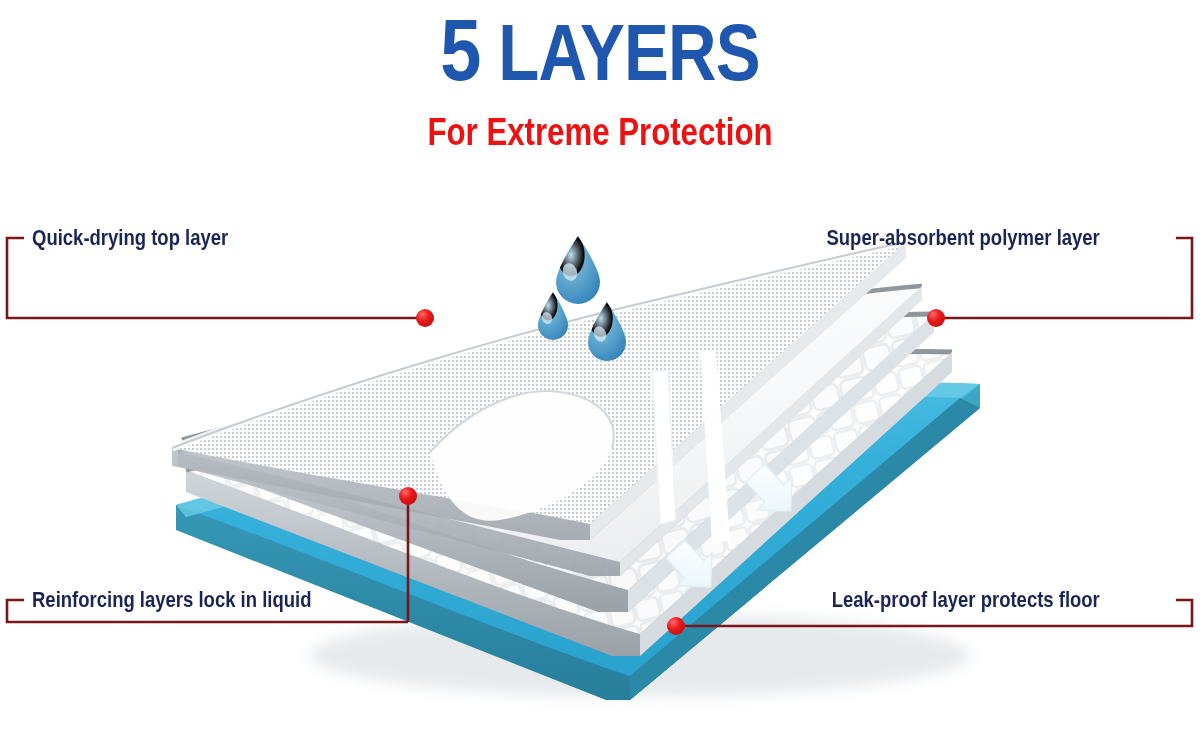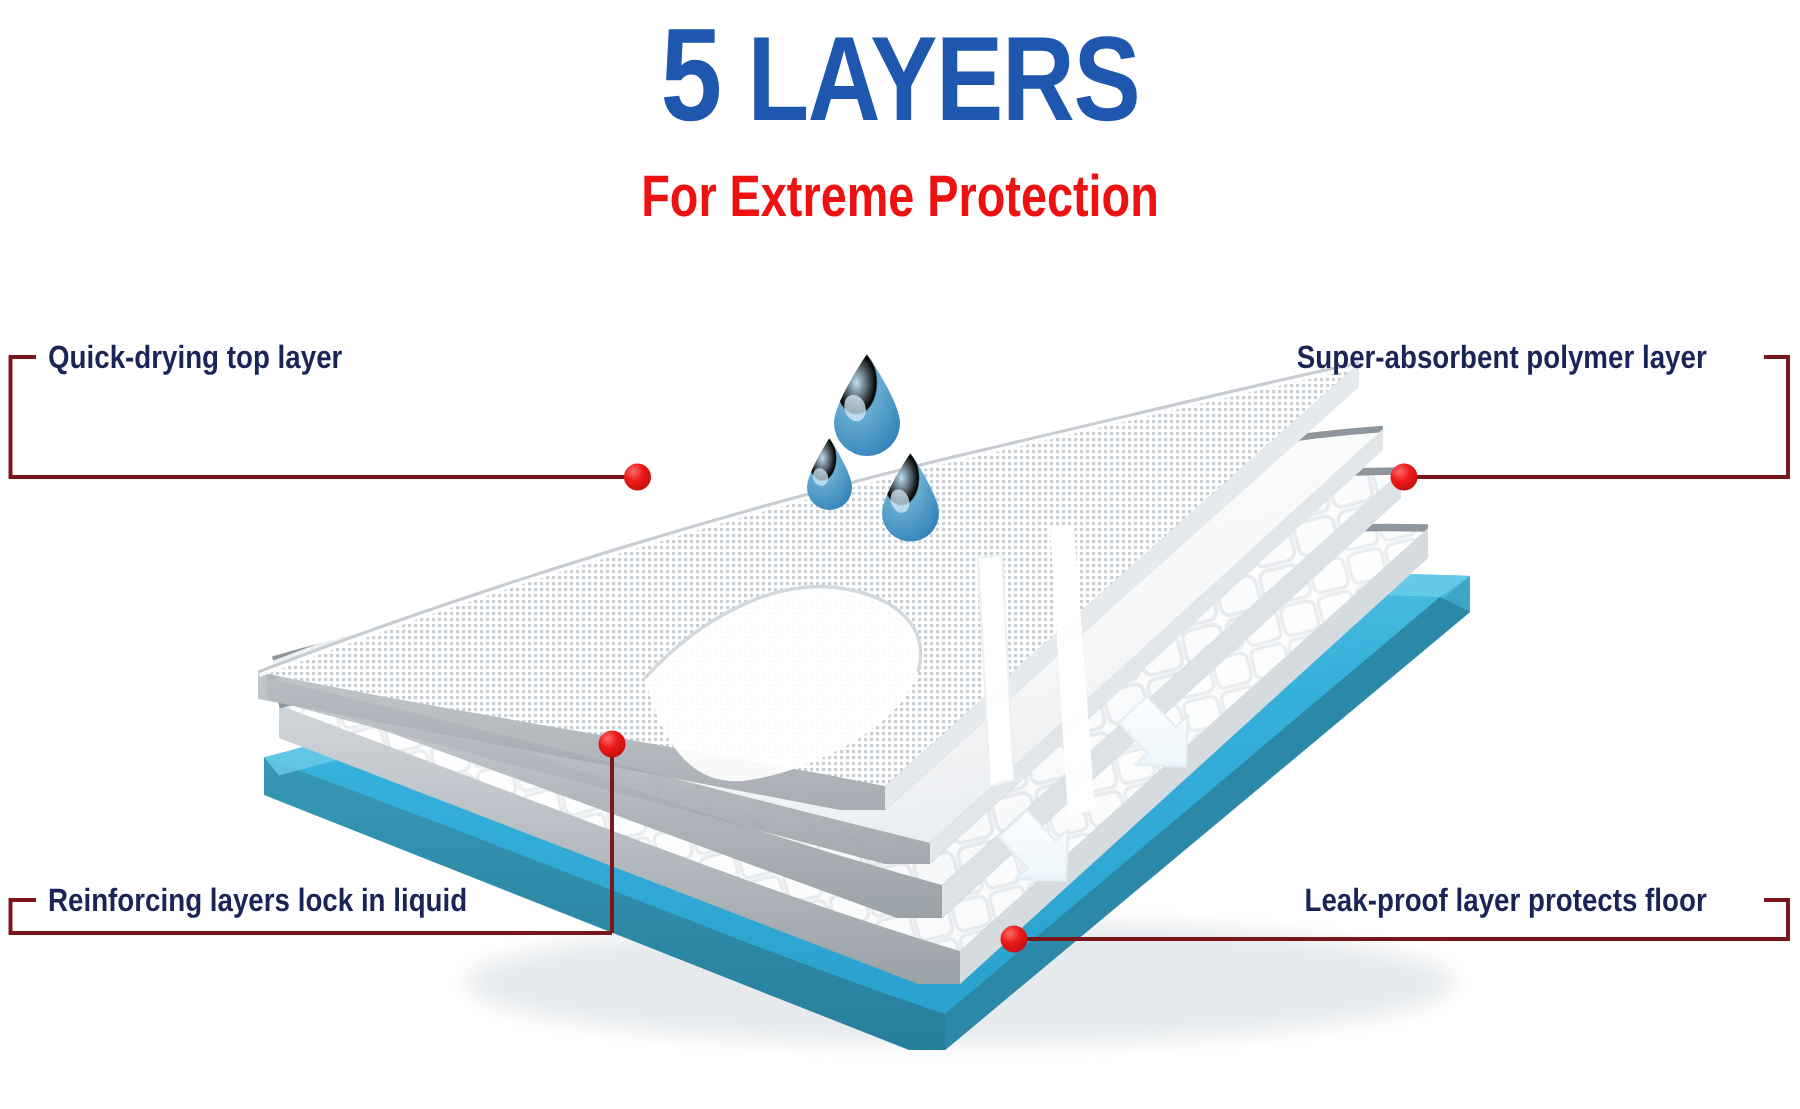--- a/index.html
+++ b/index.html
@@ -3,21 +3,21 @@
 <meta charset="utf-8">
 <style>
   html,body{margin:0;padding:0;}
   body{
     width:1200px;height:739px;
     background:#ffffff;
     font-family:"Liberation Sans", sans-serif;
     overflow:hidden;
     position:relative;
   }
-  #stage{position:absolute;left:0;top:0;width:1132px;height:739px;padding-left:38px;}
+  #stage{position:absolute;left:0;top:0;width:1132px;height:739px;}
   #art{position:absolute;left:0;top:0;width:1200px;height:739px;}
 
   .ttl{
     position:absolute;left:0;top:8px;width:1200px;
     text-align:center;
     font-weight:bold;
     font-size:80px;
     line-height:84px;
     letter-spacing:-1px;
     transform:scaleX(0.84);

